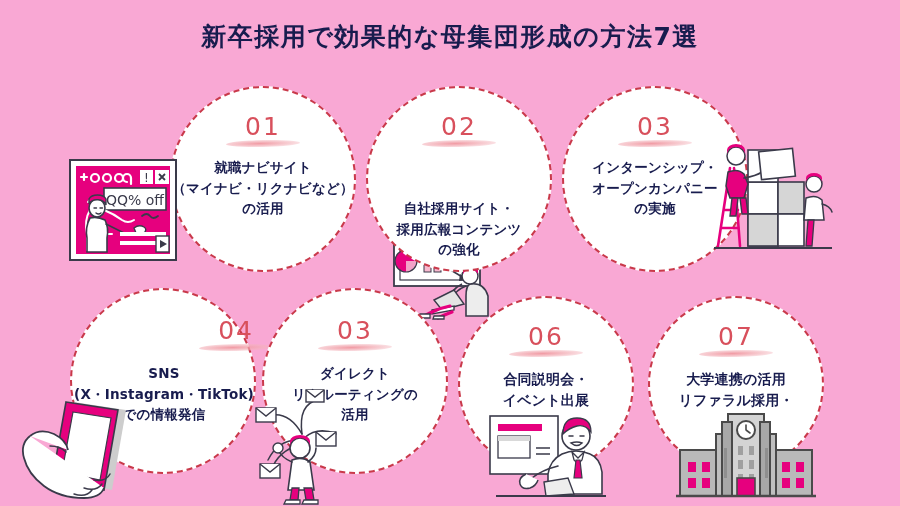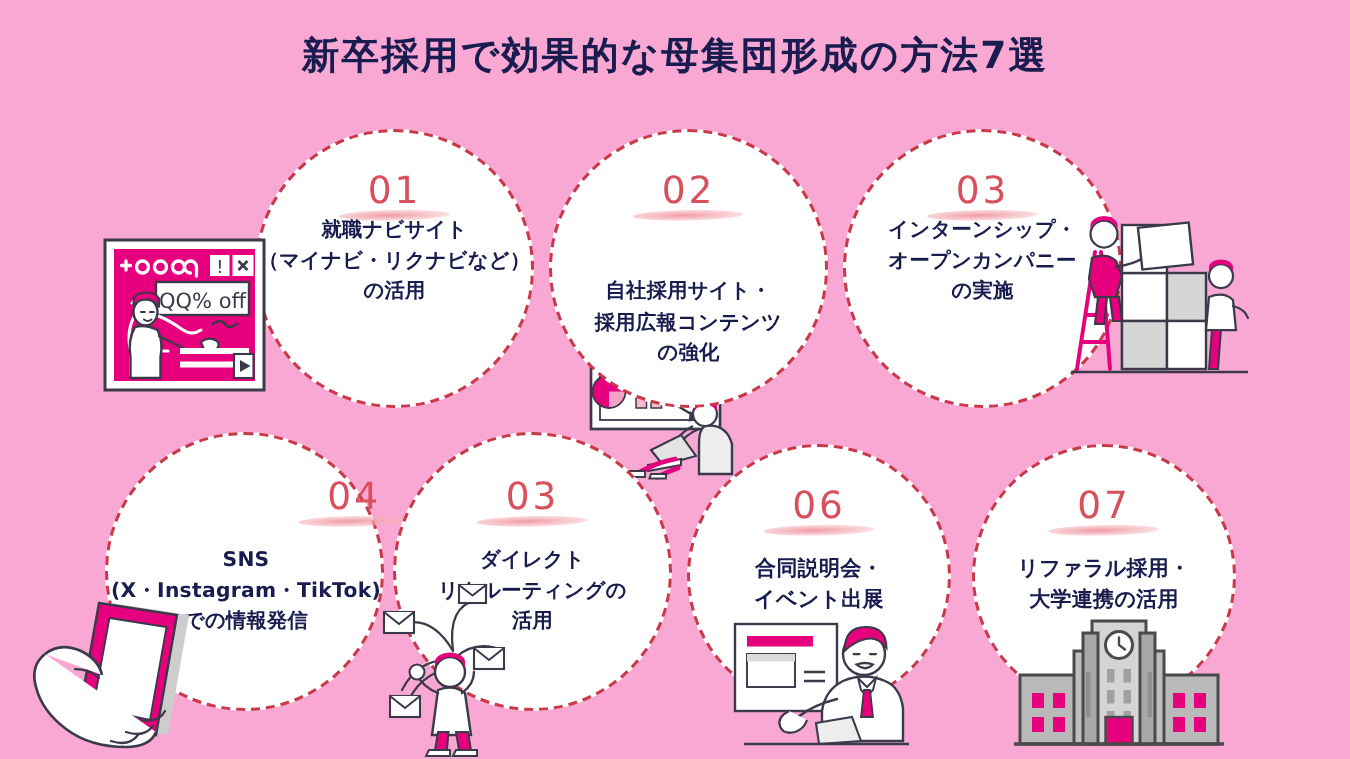--- a/index.html
+++ b/index.html
@@ -69,21 +69,21 @@
     left: 50%;
     transform: translateX(-50%) rotate(-1.2deg);
     bottom: -8px;
     width: 74px;
     height: 7px;
     background: radial-gradient(ellipse at 45% 50%, rgba(240,150,160,0.95) 0%, rgba(243,178,186,0.6) 55%, rgba(249,220,221,0) 100%);
     border-radius: 50%;
     z-index: 1;
   }
   .circle .label {
-    margin-top: 4px;
+    margin-top: 18px;
     text-align: center;
     color: #181c4e;
     font-weight: bold;
     font-size: 13.5px;
     line-height: 1.52;
     letter-spacing: 0.2px;
     white-space: nowrap;
   }
   .circle .label .ln { display: block; }
 
@@ -406,18 +406,18 @@
       <span class="ln">イベント出展</span>
     </div>
   </div>
 
   <div class="circle" id="circle-7">
     <span class="num-wrap">
       <span class="num">07</span>
       <span class="num-underline"></span>
     </span>
     <div class="label">
+      <span class="ln">大学連携の活用</span>
       <span class="ln">リファラル採用・</span>
-      <span class="ln">大学連携の活用</span>
     </div>
   </div>
 
 </div>
 
 </body></html>

